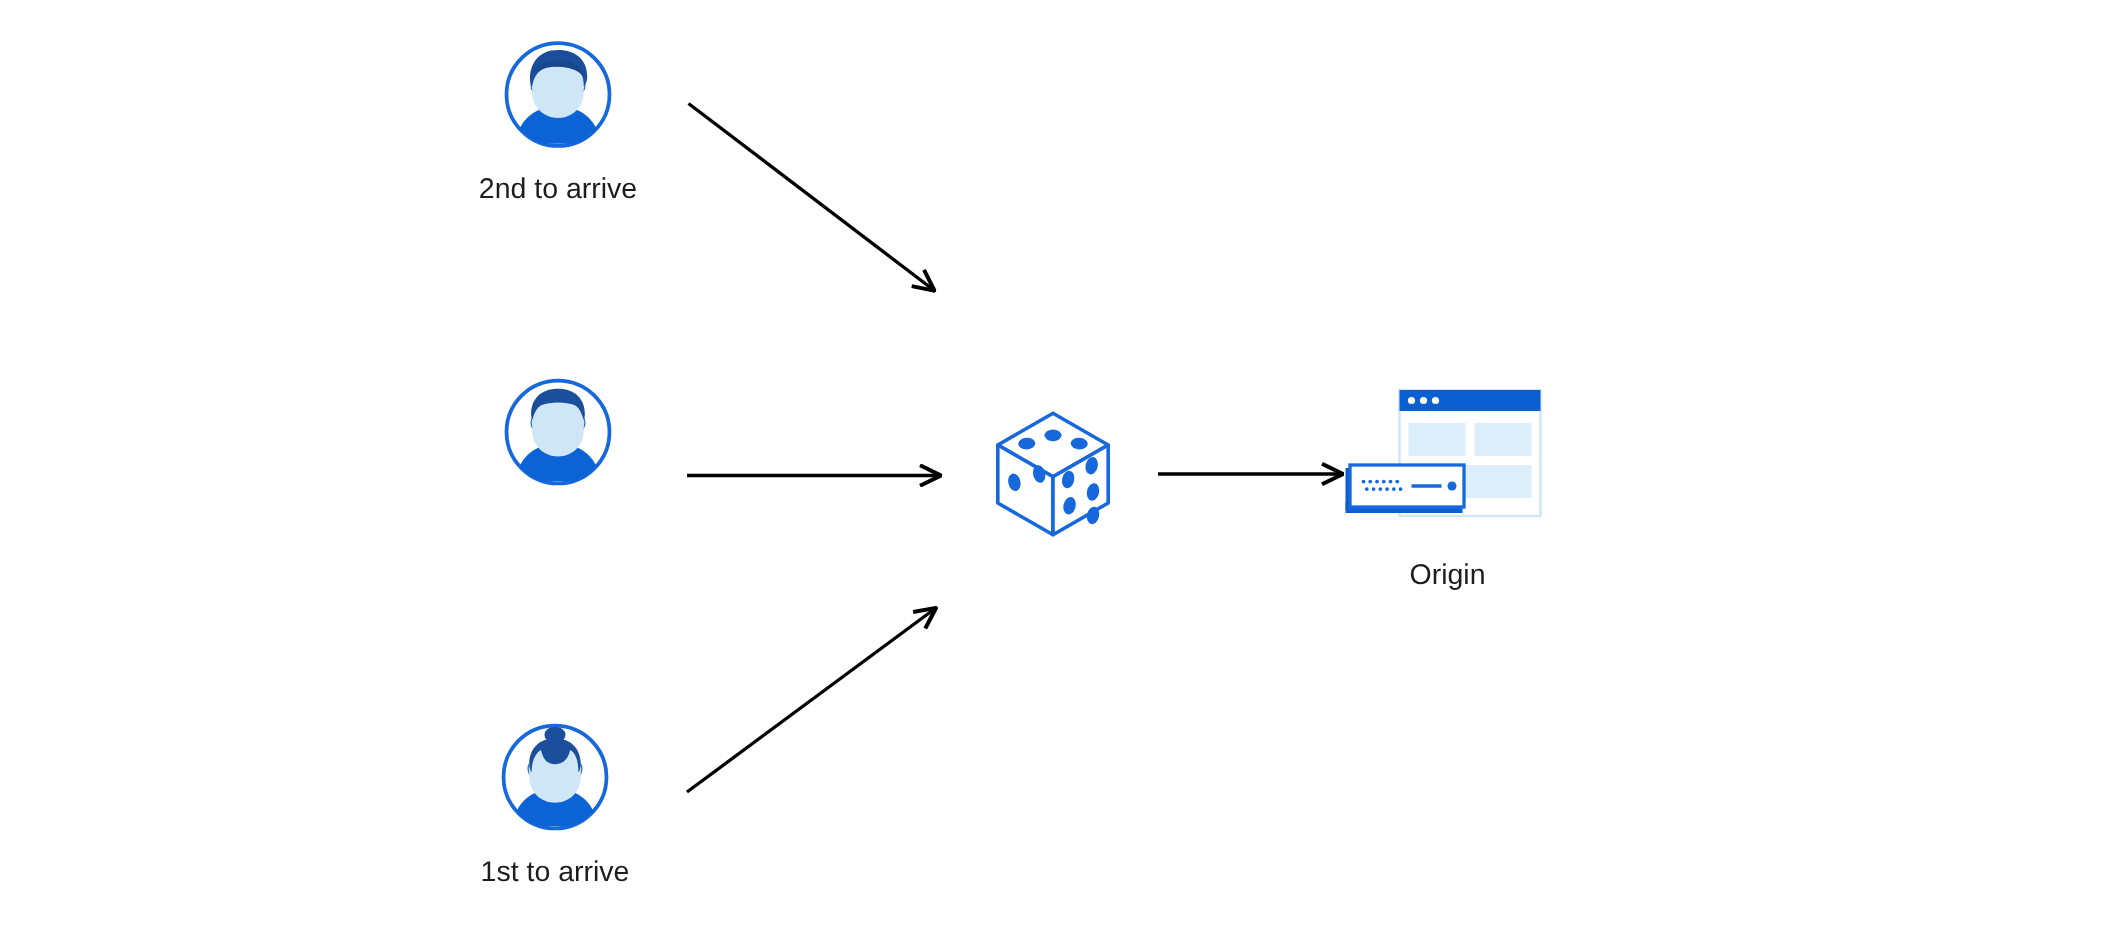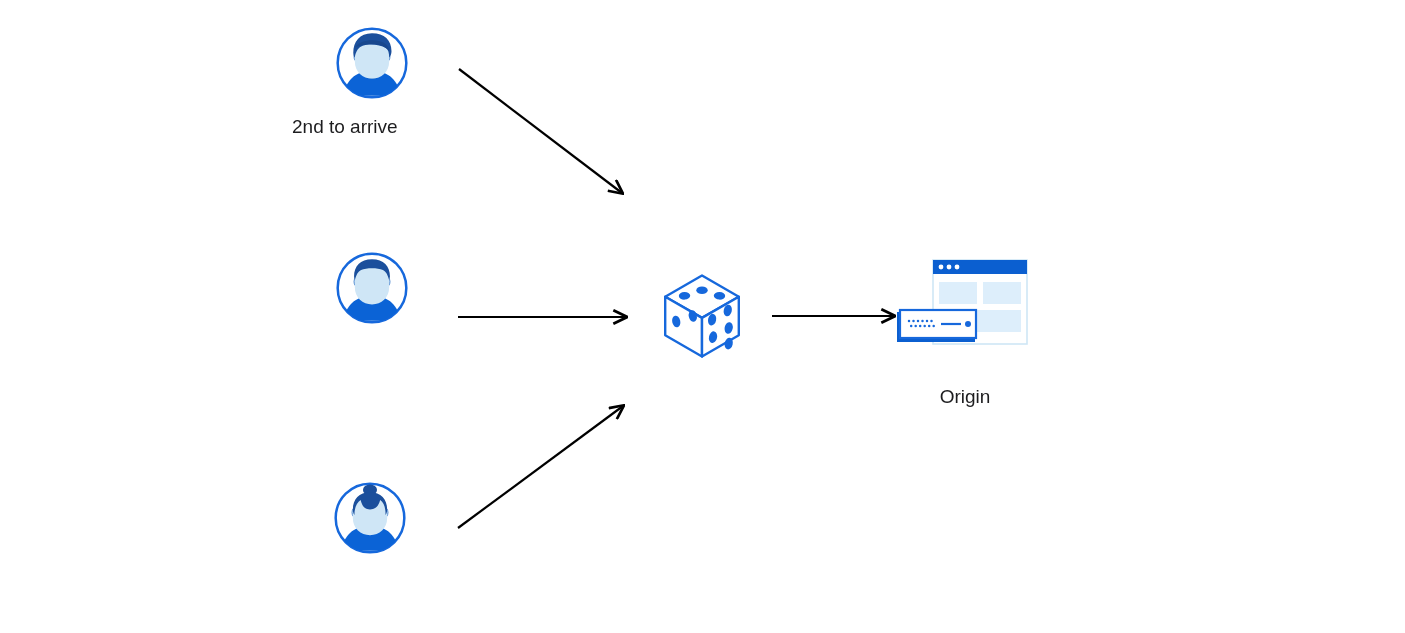--- a/index.html
+++ b/index.html
@@ -16,20 +16,21 @@
     width: 1405px;
     height: 633px;
     background: #ffffff;
     overflow: hidden;
   }
   .node {
     position: absolute;
   }
   .avatar-node {
     width: 160px;
+    text-align: center;
   }
   .avatar-wrap {
     width: 78px;
     height: 78px;
     margin: 0 auto;
     display: block;
   }
   .node-label {
     font-size: 19px;
     color: #1d1d1f;
@@ -38,21 +39,20 @@
     font-family: "Liberation Sans", sans-serif;
   }
   .avatar-label {
     margin-top: 14px;
   }
   .origin-node {
     width: 200px;
     text-align: center;
   }
   .origin-label {
-    margin-top: 14px;
   }
   .dice-node {
     width: 90px;
     height: 90px;
   }
   svg.edge-layer {
     position: absolute;
     left: 0;
     top: 0;
     width: 1405px;
@@ -138,20 +138,21 @@
           <path d="M50 60 c-22 0 -34 14 -37 32 l74 0 c-3 -18 -15 -32 -37 -32 z" fill="#0b63d6"></path>
           <path d="M41 50 h18 v16 c0 5 -18 5 -18 0 z" fill="#bcdff2" stroke="#2a6fc4" stroke-width="1.1"></path>
           <ellipse cx="32" cy="43" rx="5" ry="7" fill="#cfe6f6" stroke="#2a6fc4" stroke-width="1.1"></ellipse>
           <ellipse cx="68" cy="43" rx="5" ry="7" fill="#cfe6f6" stroke="#2a6fc4" stroke-width="1.1"></ellipse>
           <path d="M50 18 c-14 0 -22 10 -22 24 v8 c0 13 10 22 22 22 s22 -9 22 -22 v-8 c0 -14 -8 -24 -22 -24 z" fill="#cfe6f6"></path>
           <ellipse cx="50" cy="14" rx="9" ry="7" fill="#1b4f9c"></ellipse>
           <path d="M50 17 c-14 0 -22 9 -22 22 c0 3 1 6 2 7 c0 -9 3 -16 8 -19 c2 8 5 12 12 12 c7 0 11 -4 13 -12 c5 3 7 10 7 19 c1 -1 2 -4 2 -7 c0 -13 -8 -22 -22 -22 z" fill="#1b4f9c"></path>
         </g>
       </svg>
     </div>
+    <div class="node-label avatar-label">1st to arrive</div>
   </div>
 
   <div class="node dice-node" style="left:656px; top:268px;">
     <svg viewBox="0 0 100 100" width="92" height="96">
       <g stroke="#1668dc" stroke-width="2.6" stroke-linejoin="round" fill="#ffffff">
         <path d="M50 6 L90 29 L50 52 L10 29 Z"></path>
         <path d="M10 29 L50 52 L50 94 L10 71 Z"></path>
         <path d="M90 29 L90 71 L50 94 L50 52 Z"></path>
       </g>
       <g fill="#1668dc">

